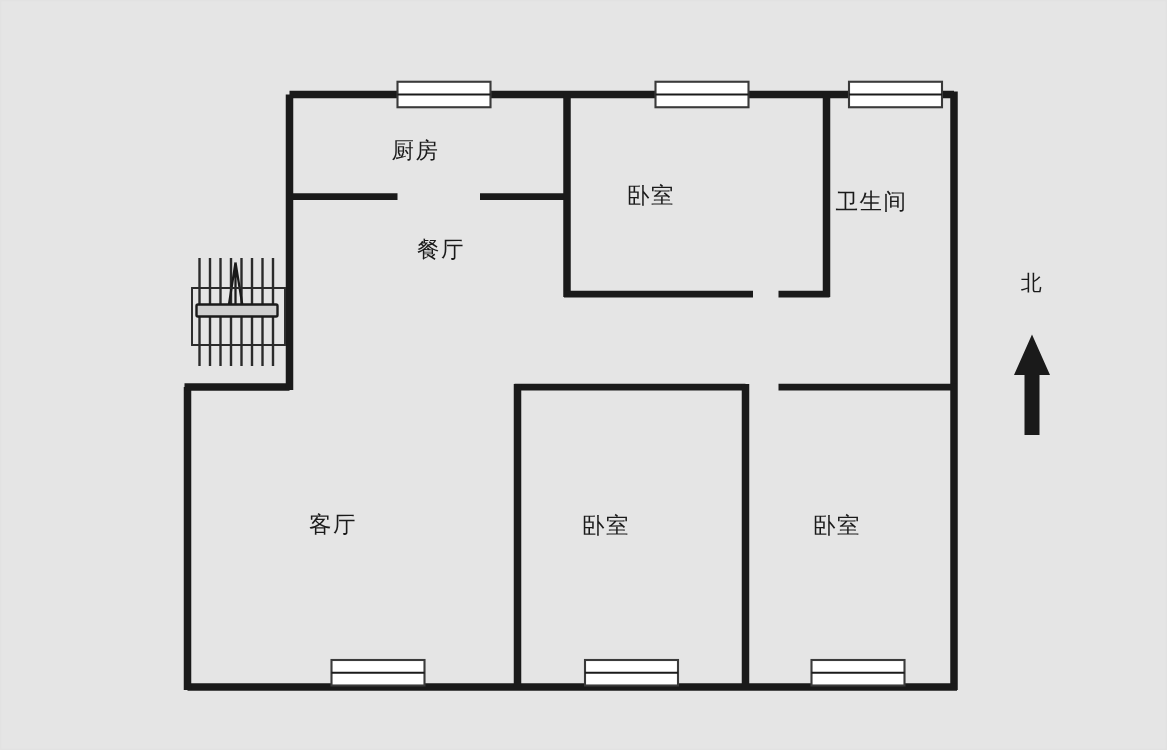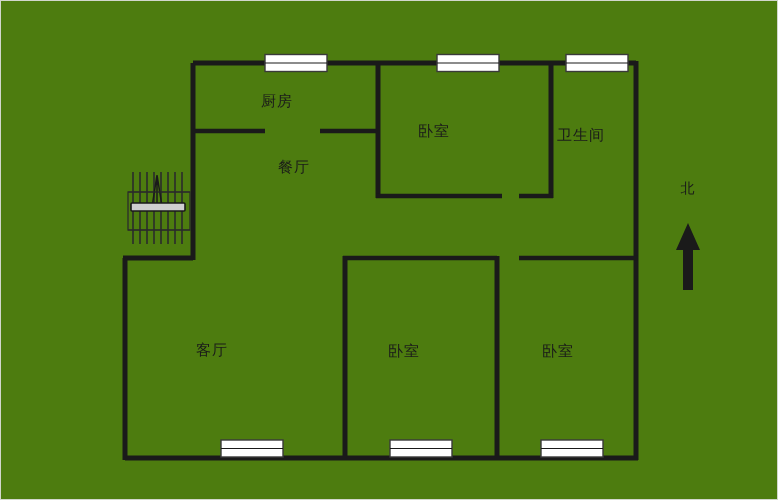--- a/index.html
+++ b/index.html
@@ -4,21 +4,21 @@
 <style>
   html, body {
     margin: 0;
     padding: 0;
     background: #ffffff;
   }
   #canvas {
     position: relative;
     width: 778px;
     height: 500px;
-    background: #4d7c0f;
+    background: #e5e5e5;
     overflow: hidden;
     font-family: "DejaVu Sans", "Liberation Sans", sans-serif;
   }
   #plan-svg {
     position: absolute;
     left: 0;
     top: 0;
     width: 778px;
     height: 500px;
   }
@@ -155,21 +155,21 @@
 
     <g>
       <polygon points="688,223 700,250 693,250 693,290 683,290 683,250 676,250" fill="#1a1a1a"></polygon>
     </g>
   </svg>
 
   <div class="room-label" style="left:277px; top:101px;">厨房</div>
   <div class="room-label" style="left:294px; top:167px;">餐厅</div>
   <div class="room-label" style="left:434px; top:131px;">卧室</div>
   <div class="room-label" style="left:581px; top:135px;">卫生间</div>
-  <div class="room-label" style="left:212px; top:350px;text-align:right;">客厅</div>
+  <div class="room-label" style="left:222px; top:350px;text-align:right;">客厅</div>
   <div class="room-label" style="left:404px; top:351px;">卧室</div>
   <div class="room-label" style="left:558px; top:351px;">卧室</div>
 
   <div class="compass" style="left:688px; top:180px;">
     <div class="compass-label">北</div>
   </div>
 
   <div class="edge-tint"></div>
 </div>
 

